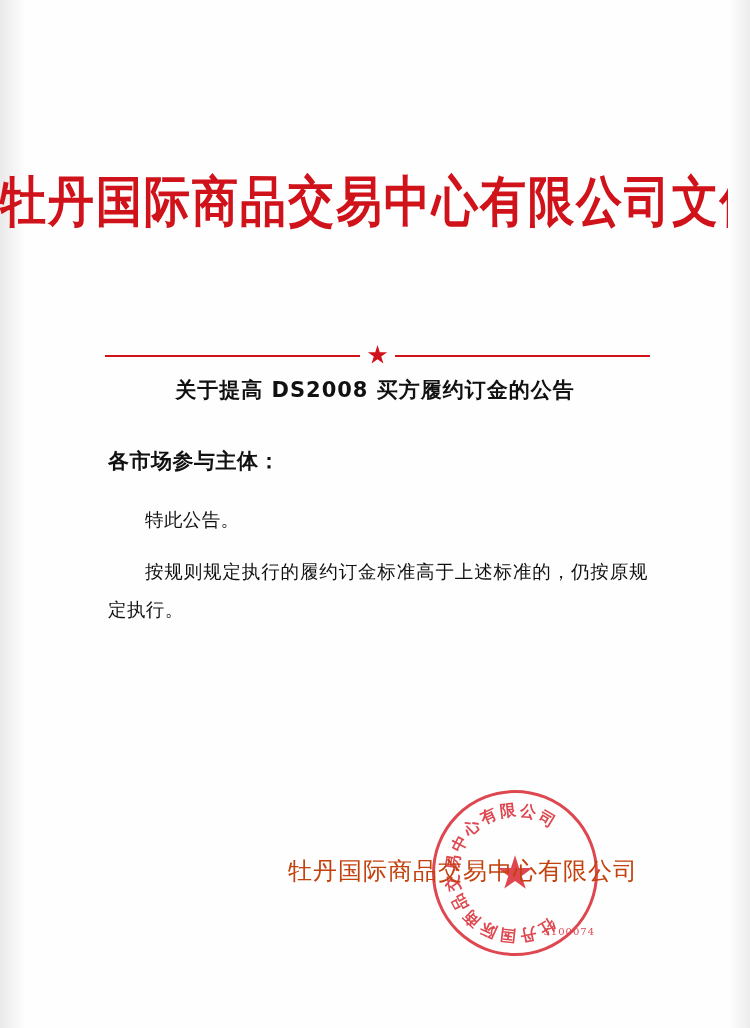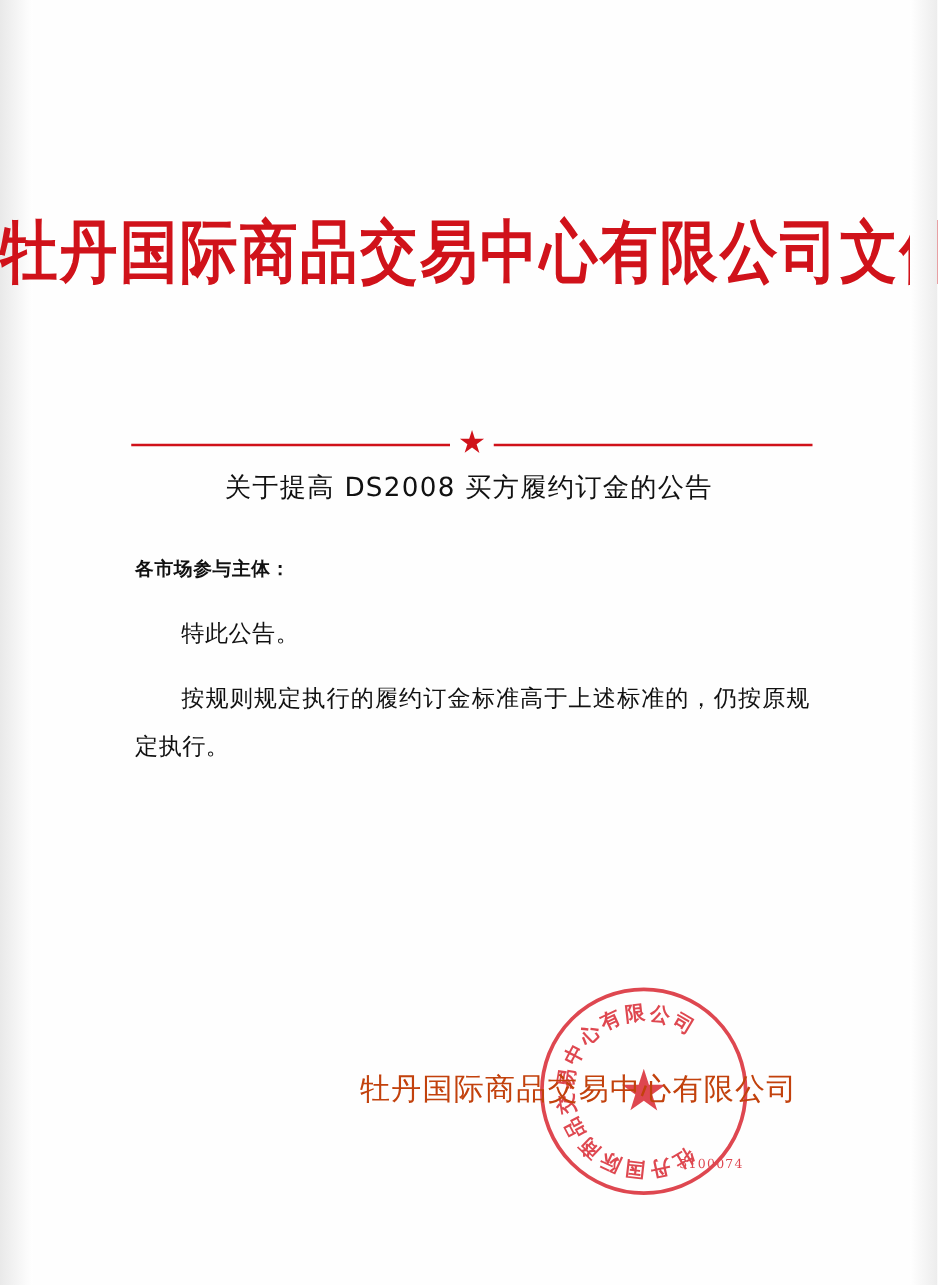--- a/index.html
+++ b/index.html
@@ -94,40 +94,40 @@
     line-height: 20px;
   }
 
   .announce-title {
     position: absolute;
     top: 376px;
     left: 0;
     right: 0;
     text-align: center;
     font-family: "DejaVu Sans", "Liberation Sans", sans-serif;
-    font-weight: normal;
+    font-weight: bold;
     font-size: 21px;
     color: #111;
     letter-spacing: 1px;
   }
 
   .body-block {
     position: absolute;
     top: 440px;
     left: 108px;
     width: 540px;
     font-size: 18.5px;
     line-height: 2.05;
     color: #111;
     text-align: justify;
   }
   .salutation {
     font-family: "DejaVu Sans", "Liberation Sans", sans-serif;
     font-weight: bold;
-    font-size: 15px;
+    font-size: 21px;
     letter-spacing: 0.5px;
     margin-bottom: 18px;
   }
   .para {
     text-indent: 2em;
     margin: 0 0 14px 0;
     letter-spacing: 0.4px;
   }
 
   .sign-block {

